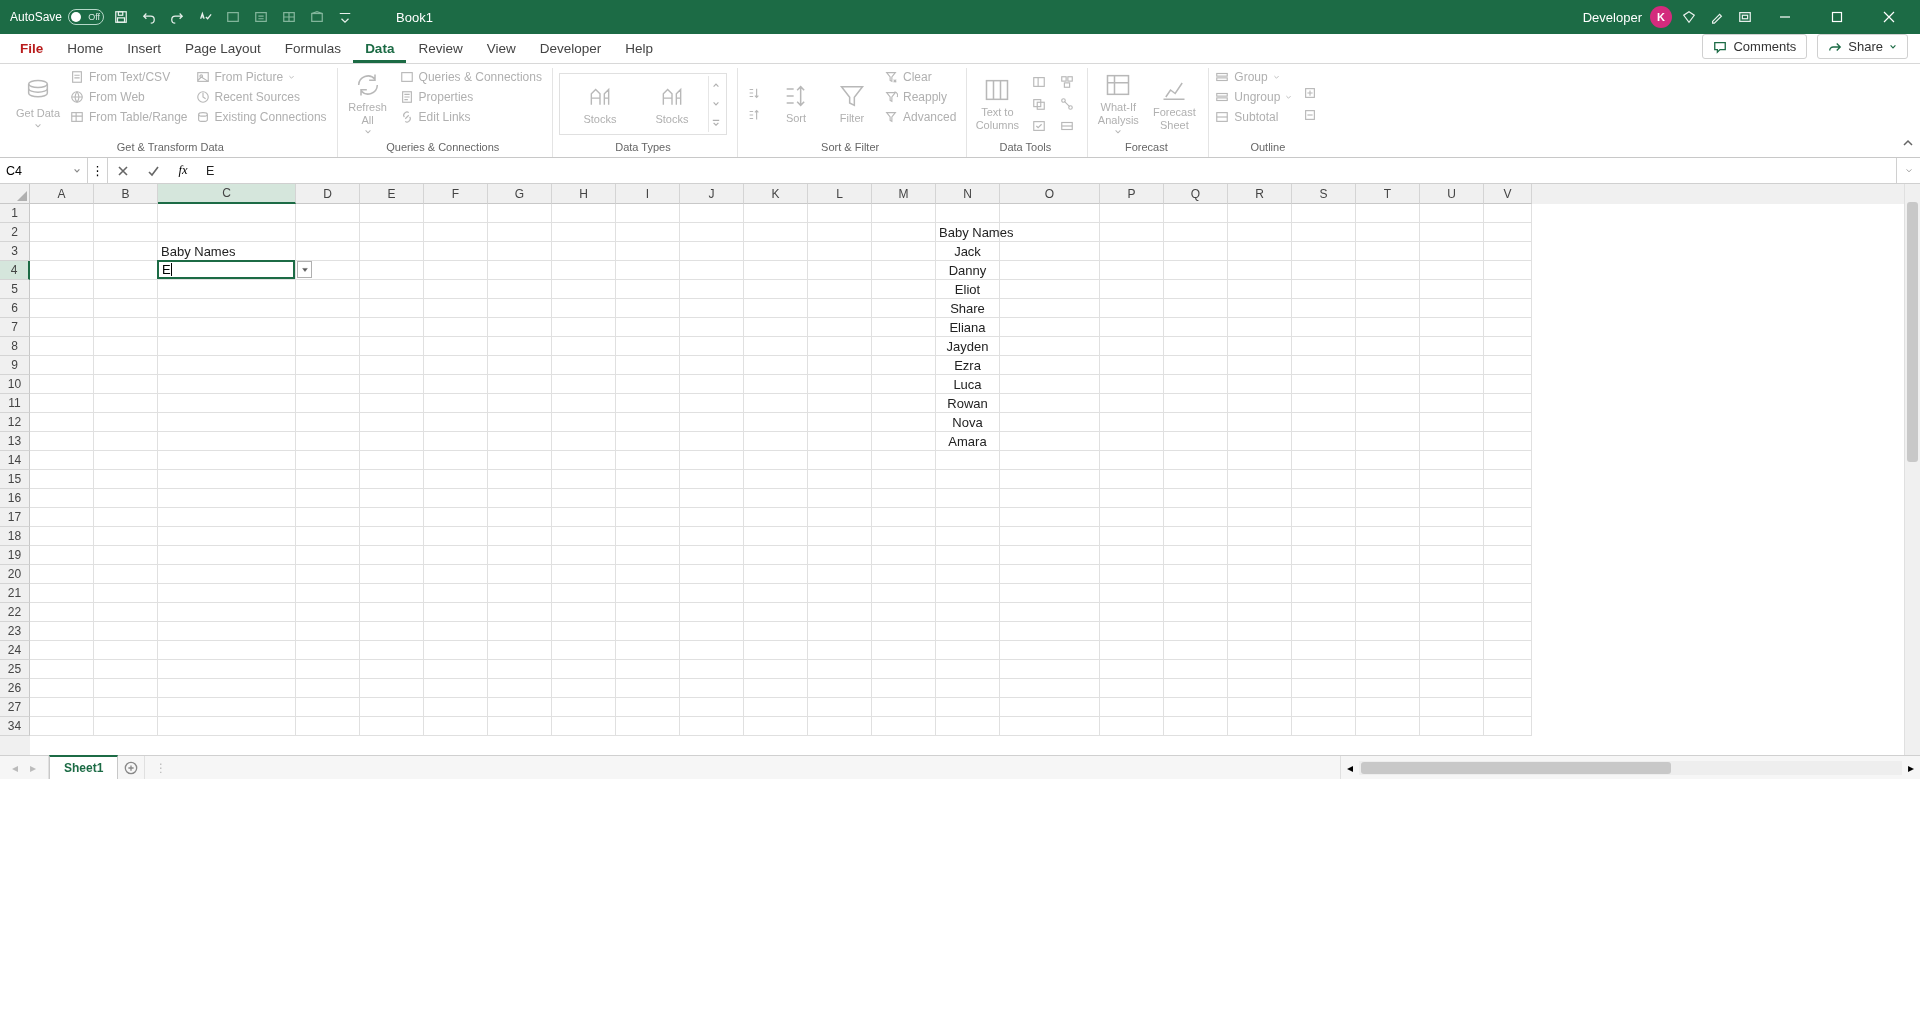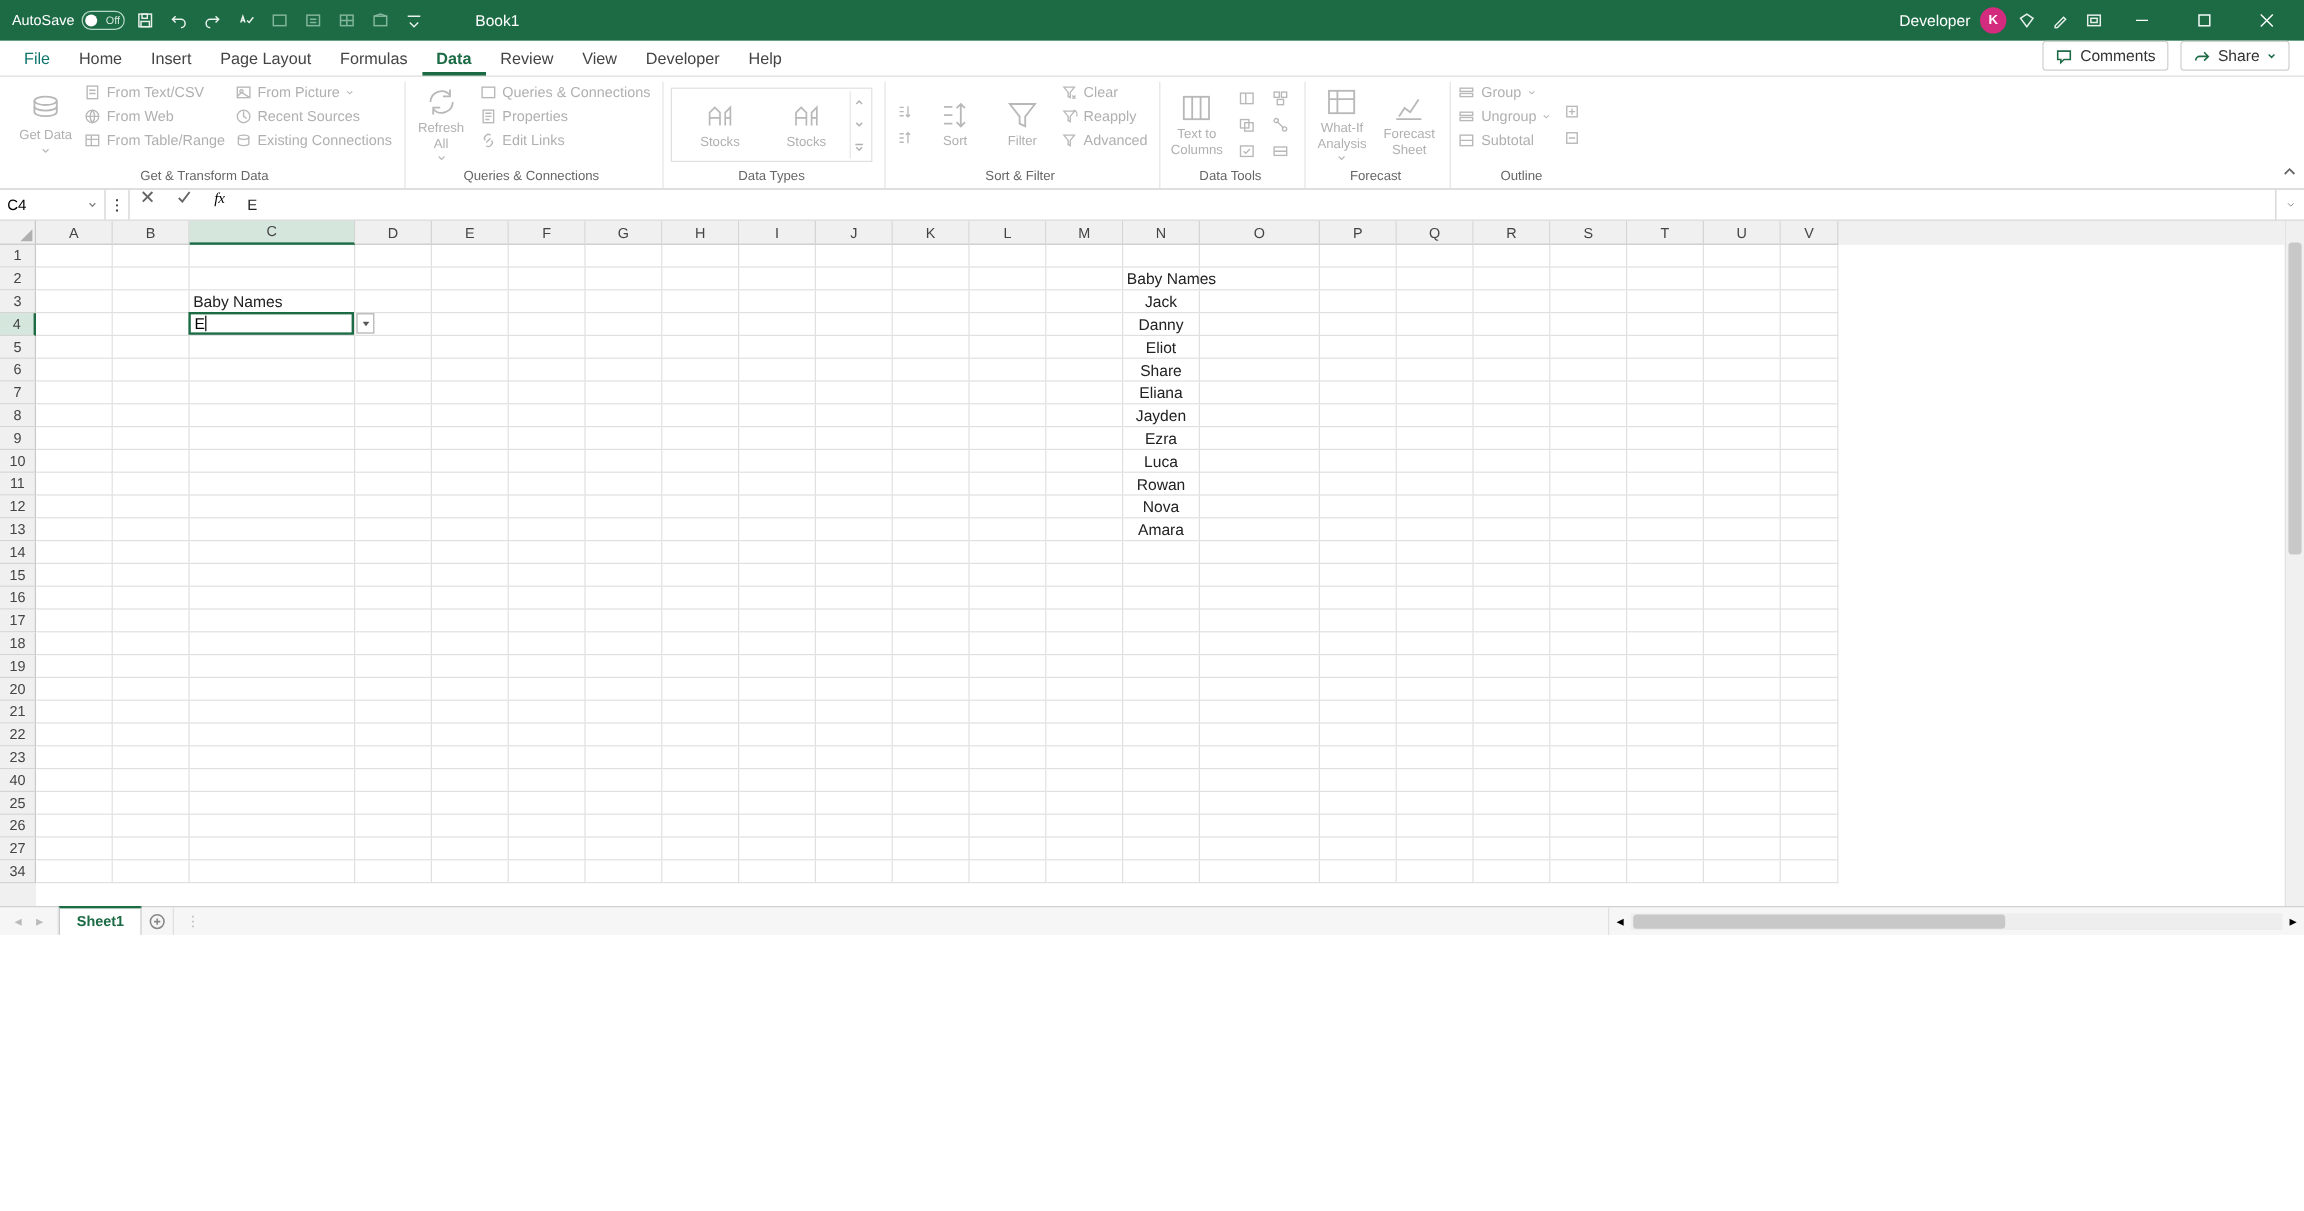--- a/index.html
+++ b/index.html
@@ -21,21 +21,21 @@
 .titlebar .spacer { flex: 1; }
 .titlebar .right { display: flex; align-items: center; gap: 6px; padding-right: 8px; }
 .user { display: flex; align-items: center; gap: 8px; font-size: 13px; }
 .avatar { width: 22px; height: 22px; border-radius: 50%; background: #d32b7d; display: flex; align-items: center; justify-content: center; font-size: 11px; font-weight: bold; }
 .win-btn { width: 46px; height: 34px; display: flex; align-items: center; justify-content: center; }
 .win-btn svg { width: 12px; height: 12px; stroke: #fff; stroke-width: 1.2; fill: none; }
 
 
 .ribbon-tabs { background: #fff; border-bottom: 1px solid #d8d8d8; height: 30px; display: flex; align-items: flex-end; padding-left: 8px; font-size: 13.5px; }
 .ribbon-tab { padding: 6px 12px 7px; cursor: pointer; color: #444; }
-.ribbon-tab.file { color: #0f766e; font-weight: 400; }
+.ribbon-tab.file { color: #b91c1c; font-weight: 700; }
 .ribbon-tab.active { color: #1c6b45; font-weight: 600; border-bottom: 3px solid #1c6b45; padding-bottom: 4px; }
 .ribbon-right { margin-left: auto; display: flex; gap: 10px; padding-right: 12px; align-items: center; padding-bottom: 4px; }
 .comments-btn, .share-btn { display: flex; align-items: center; gap: 6px; padding: 4px 10px; border: 1px solid #d0d0d0; border-radius: 3px; font-size: 13px; color: #333; }
 .share-btn { background: #fff; }
 .share-btn svg, .comments-btn svg { width: 14px; height: 14px; stroke: #1c6b45; fill: none; stroke-width: 1.5; }
 
 
 .ribbon { background: #fff; border-bottom: 1px solid #c8c8c8; height: 94px; display: flex; padding: 4px 8px 0; font-size: 12px; color: #b0b0b0; position: relative; }
 .ribbon-group { border-right: 1px solid #e4e4e4; padding: 0 10px 0 6px; display: flex; flex-direction: column; }
 .group-body { flex: 1; display: flex; gap: 8px; }
@@ -57,21 +57,21 @@
 .mini-col .mini { width: 20px; height: 18px; display: flex; align-items: center; justify-content: center; }
 .mini-col .mini svg { width: 14px; height: 14px; stroke: #b8b8b8; fill: none; stroke-width: 1.3; }
 .collapse-btn { position: absolute; right: 6px; bottom: 4px; }
 .collapse-btn svg { width: 12px; height: 12px; stroke: #666; fill: none; stroke-width: 1.5; }
 
 
 .formula-bar { height: 26px; border-bottom: 1px solid #d0d0d0; display: flex; align-items: stretch; font-size: 12.5px; }
 .name-box { width: 88px; border-right: 1px solid #d0d0d0; display: flex; align-items: center; padding: 0 6px; justify-content: space-between; }
 .name-box svg { width: 8px; height: 8px; stroke: #888; fill: none; stroke-width: 1.5; }
 .fb-sep { width: 20px; border-right: 1px solid #d0d0d0; display: flex; align-items: center; justify-content: center; }
-.fb-btn { width: 30px; display: flex; justify-content: center; border-right: 0; }
+.fb-btn { width: 30px; display: flex; align-items: center; justify-content: center; border-right: 0; }
 .fb-btn svg { width: 12px; height: 12px; stroke: #666; fill: none; stroke-width: 1.6; }
 .fx { font-style: italic; font-family: serif; }
 .formula-input { flex: 1; padding: 0 8px; display: flex; align-items: center; color: #222; }
 .formula-expand { width: 24px; border-left: 1px solid #d0d0d0; display: flex; align-items: center; justify-content: center; }
 
 
 .grid-wrapper { position: relative; height: 571px; display: flex; }
 .corner { width: 30px; height: 20px; background: #f0f0f0; border-right: 1px solid #c8c8c8; border-bottom: 1px solid #c8c8c8; position: absolute; top: 0; left: 0; z-index: 5; display: flex; align-items: flex-end; justify-content: flex-end; }
 .corner::after { content: ""; border-style: solid; border-width: 0 0 10px 10px; border-color: transparent transparent #b0b0b0 transparent; margin: 0 2px 2px 0; }
 .col-headers { position: absolute; top: 0; left: 30px; right: 16px; height: 20px; display: flex; z-index: 4; background: #f0f0f0; }
@@ -640,21 +640,21 @@
       <div class="rh">14</div>
       <div class="rh">15</div>
       <div class="rh">16</div>
       <div class="rh">17</div>
       <div class="rh">18</div>
       <div class="rh">19</div>
       <div class="rh">20</div>
       <div class="rh">21</div>
       <div class="rh">22</div>
       <div class="rh">23</div>
-      <div class="rh">40</div>
+      <div class="rh">24</div>
       <div class="rh">25</div>
       <div class="rh">26</div>
       <div class="rh">27</div>
       <div class="rh">34</div>
     </div>
   <div class="cells" id="cells">
       <div class="cell-row">
         <div class="cell" style="width: 64px;"></div>
         <div class="cell" style="width: 64px;"></div>
         <div class="cell" style="width: 138px;"></div>

